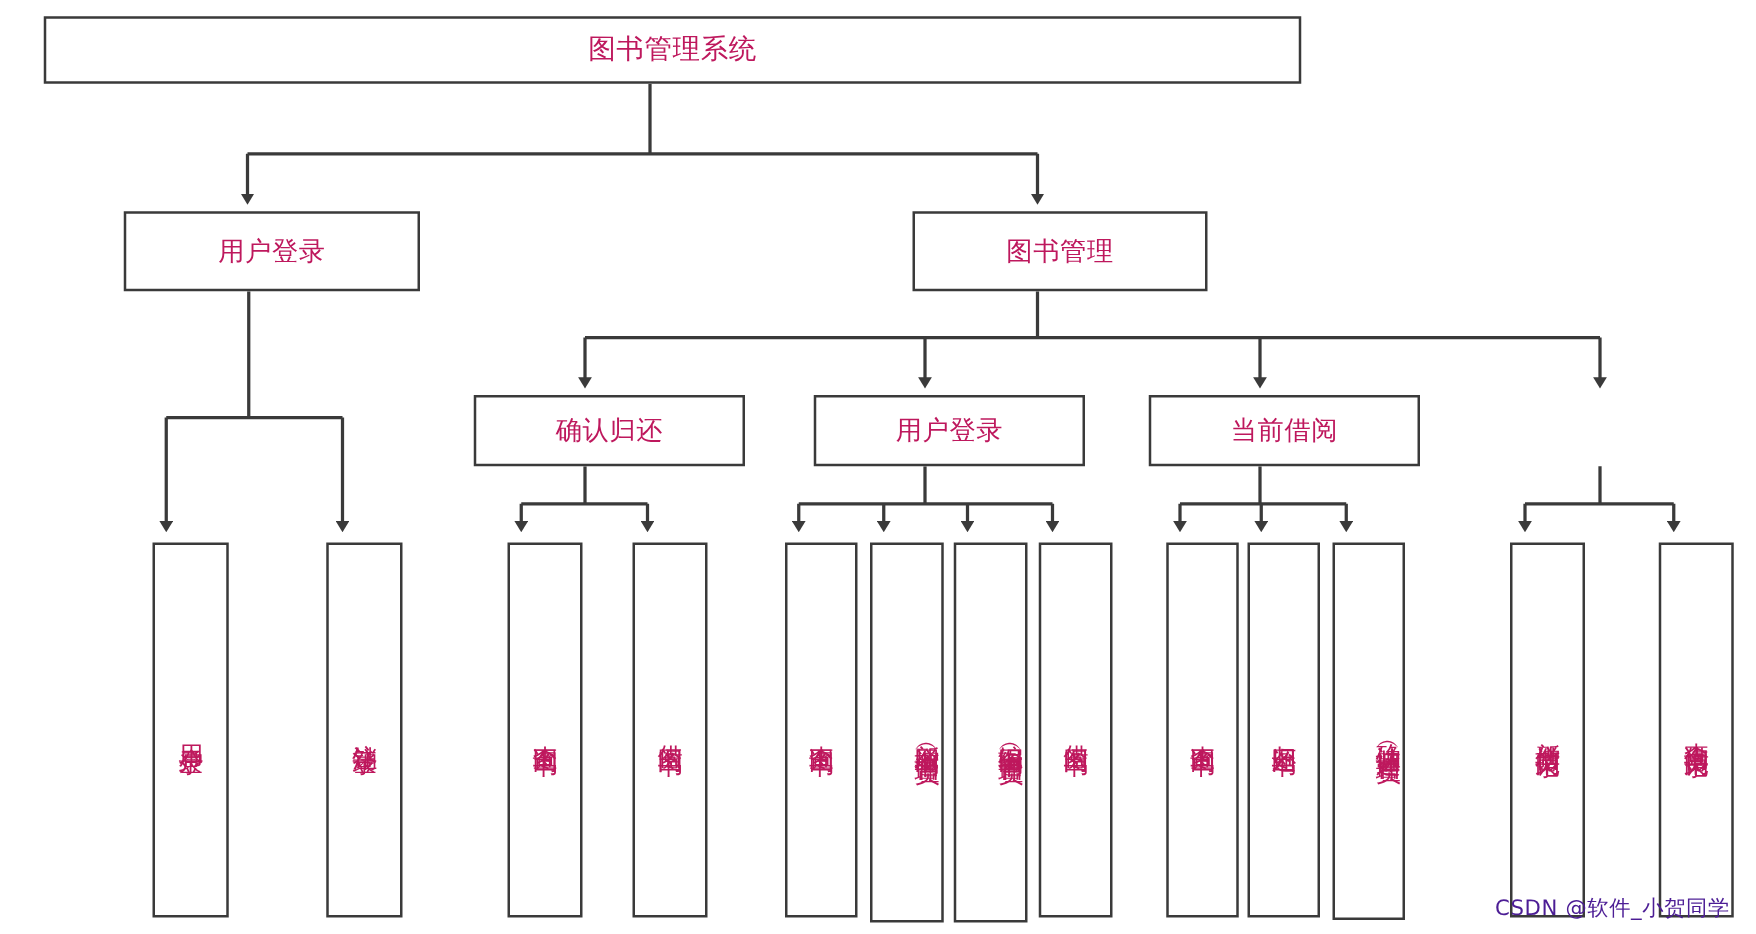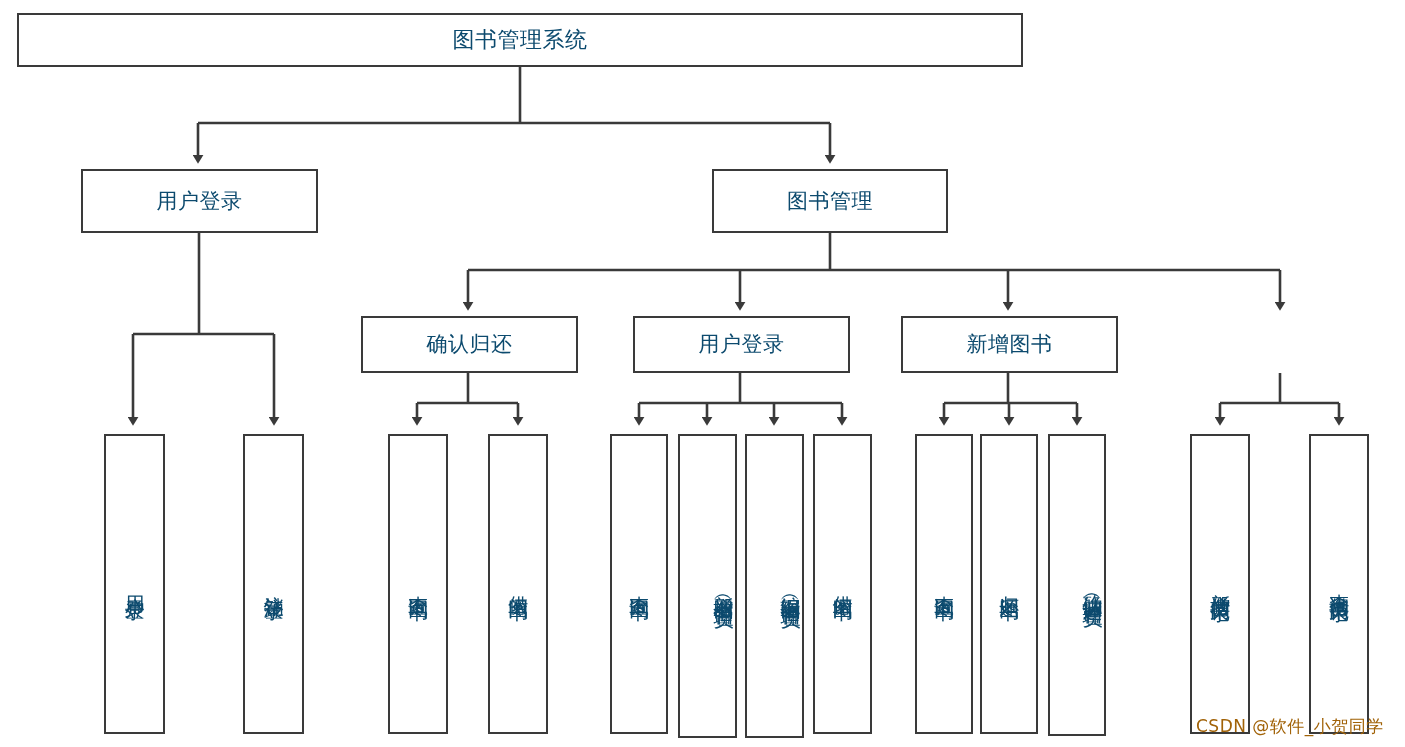--- a/index.html
+++ b/index.html
@@ -26,22 +26,23 @@
     height: 747px;
   }
   .node {
     position: absolute;
     box-sizing: border-box;
     background: #ffffff;
     border: 2px solid #3a3a3a;
     display: flex;
     align-items: center;
     justify-content: center;
-    color: #0c4a6e;
+    color: #be185d;
     line-height: 1.18;
+    margin-left: 18px;
   }
   .node-h {
     font-size: 21px;
     letter-spacing: 0.5px;
   }
   .node-root {
     font-size: 22px;
   }
   .node-v {
     font-size: 20px;
@@ -58,21 +59,21 @@
   }
   .node-label {
     display: block;
     white-space: pre-line;
   }
   .watermark {
     position: absolute;
     left: 1196px;
     top: 715px;
     font-size: 17px;
-    color: #a16207;
+    color: #4c1d95;
     white-space: nowrap;
     letter-spacing: 0.5px;
     font-family: "DejaVu Sans", "Liberation Sans", sans-serif;
   }
 </style>
 </head>
 <body>
 
 <div id="diagram-root">
 
@@ -137,21 +138,21 @@
     <span class="node-label">图书管理</span>
   </div>
 
   <div class="node node-h" style="left:361px; top:316px; width:217px; height:57px;">
     <span class="node-label">确认归还</span>
   </div>
   <div class="node node-h" style="left:633px; top:316px; width:217px; height:57px;">
     <span class="node-label">用户登录</span>
   </div>
   <div class="node node-h" style="left:901px; top:316px; width:217px; height:57px;">
-    <span class="node-label">新增图书</span>
+    <span class="node-label">当前借阅</span>
   </div>
 
   <div class="node node-v centered" style="left:104px; top:434px; width:61px; height:300px;">
     <span class="node-label">用户登录</span>
   </div>
   <div class="node node-v centered" style="left:243px; top:434px; width:61px; height:300px;">
     <span class="node-label">注销登录</span>
   </div>
 
   <div class="node node-v centered" style="left:388px; top:434px; width:60px; height:300px;">

